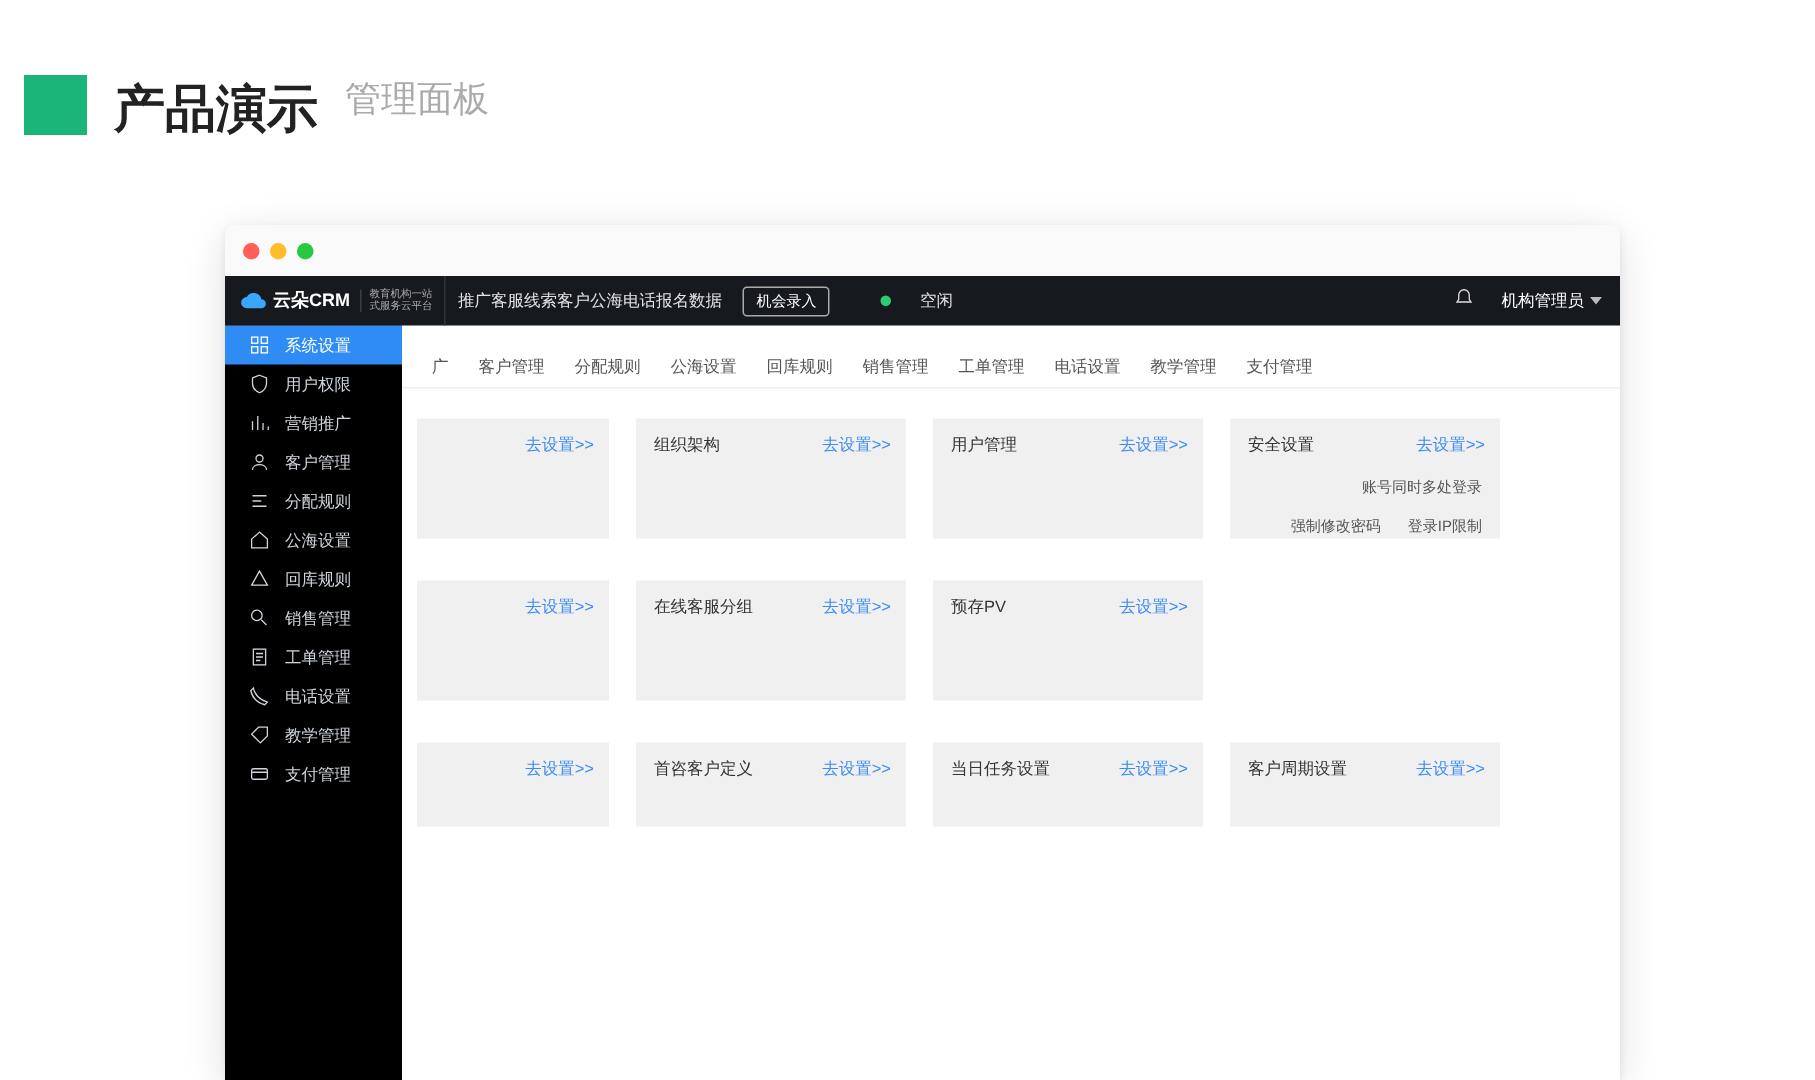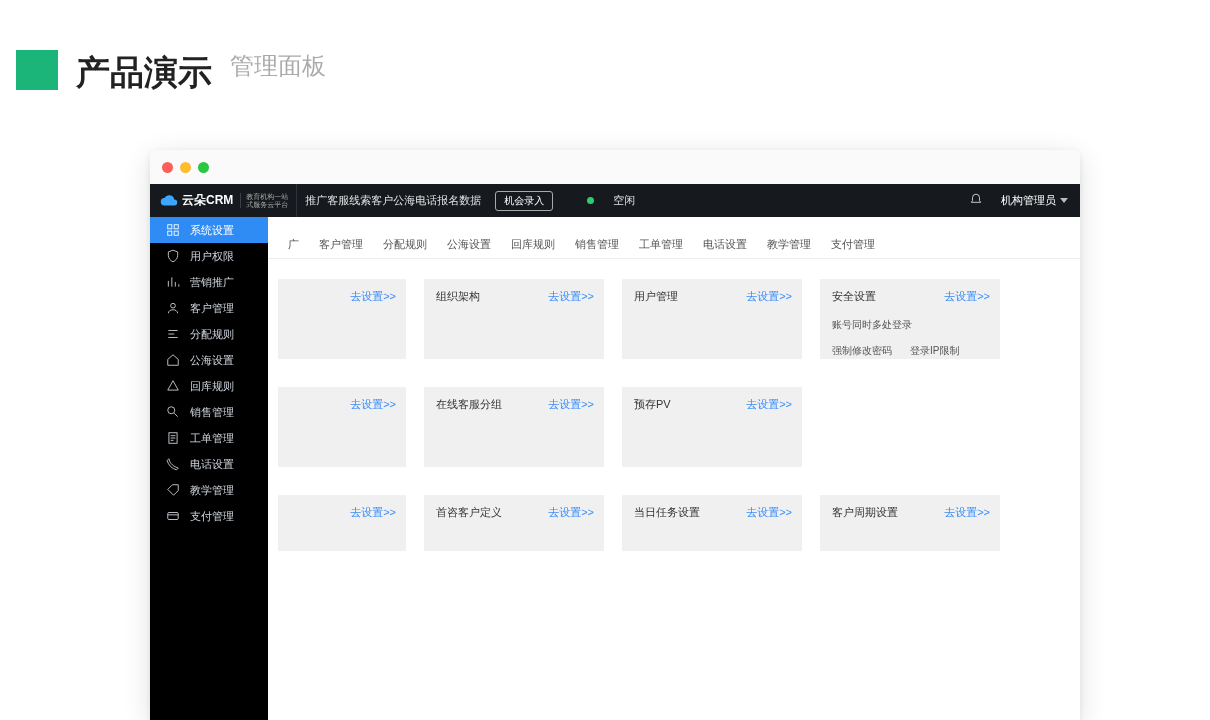--- a/index.html
+++ b/index.html
@@ -141,21 +141,21 @@
       padding: 10px 12px 8px 12px;
       position: relative;
       font-size: 11px;
     }
     .card.first { width: 128px; padding-left:6px; }
     .card-title { color:#333; font-weight: 500; }
     .go-link {
       position:absolute; top:10px; right:10px;
       color:#3b8cf5; font-size: 11px; cursor:pointer;margin-left:32px;
     }
-    .card-body { padding-top: 14px; font-size: 10px; color:#555; display:flex; flex-wrap:wrap; gap:12px 18px; }
+    .card-body { padding-top: 14px; font-size: 10px; color:#555; display:flex; flex-wrap:wrap; gap:12px 18px;justify-content:flex-end; }
     .row3 .card, .row3 .card.first { height: 56px; }
     
   </style>
 </head>
 <body>
 
 <div class="slide-head">
   <div class="green-bar"></div>
   <div class="slide-title">产品演示</div>
   <div class="slide-sub">管理面板</div>

